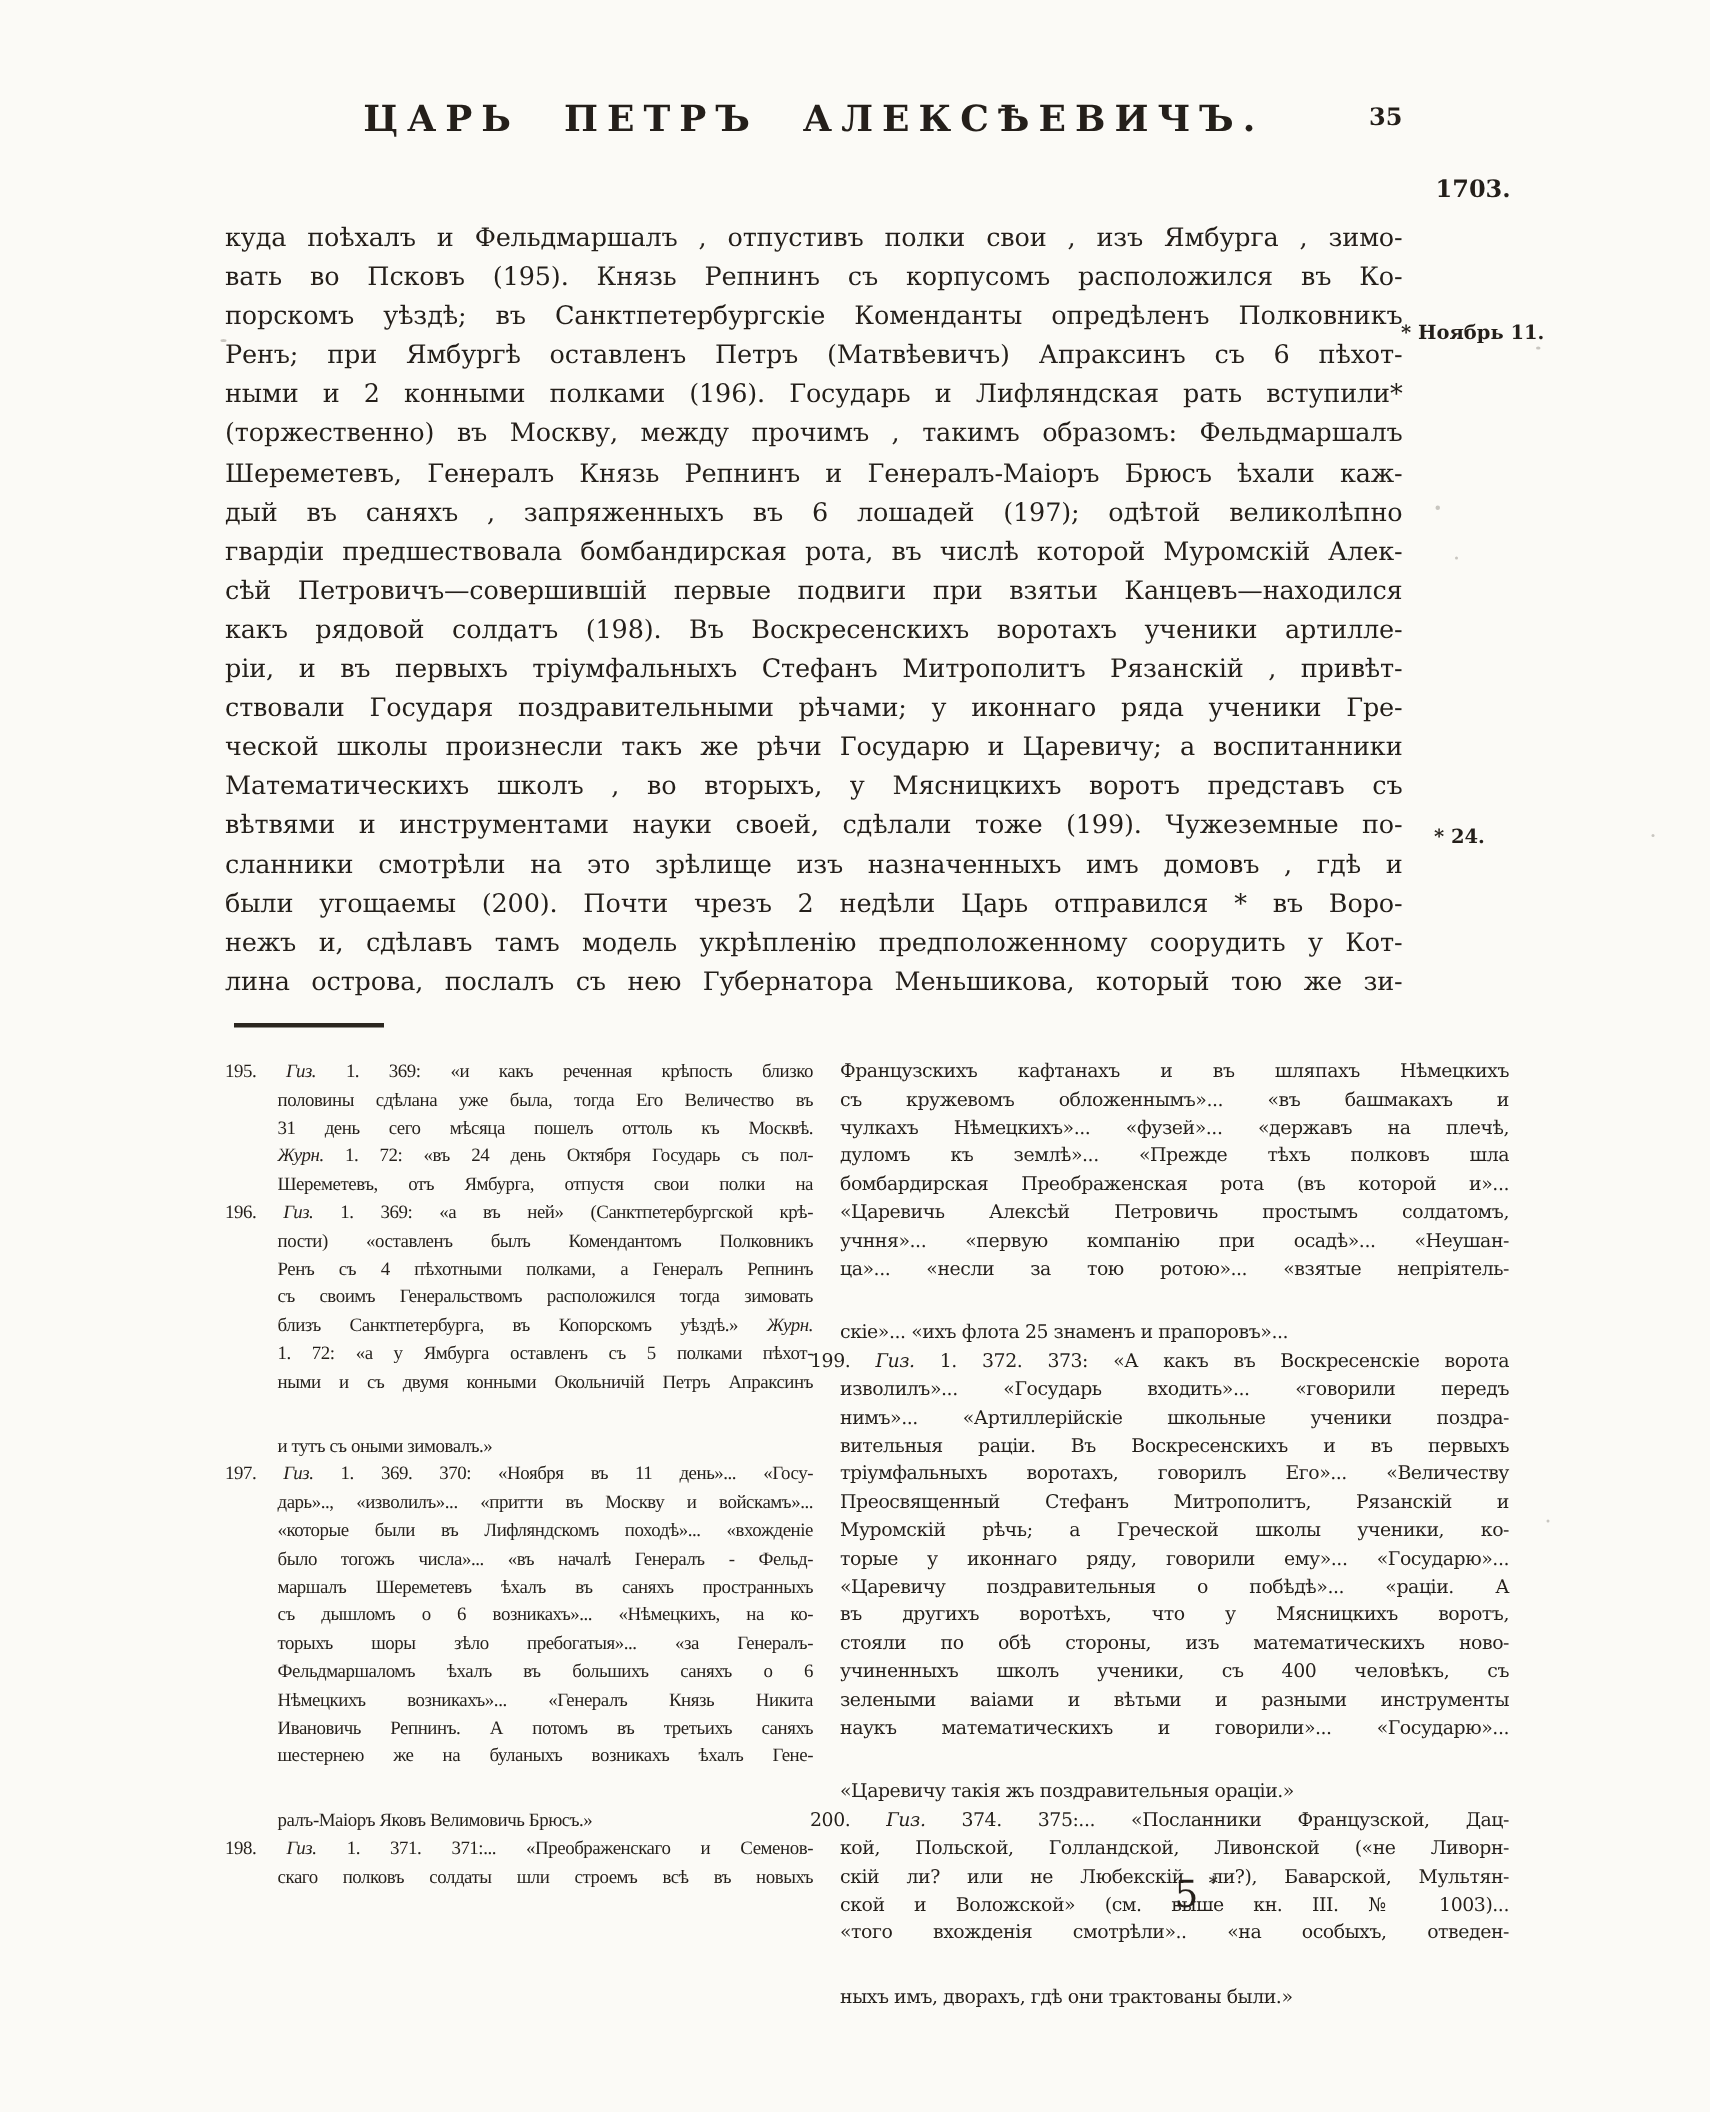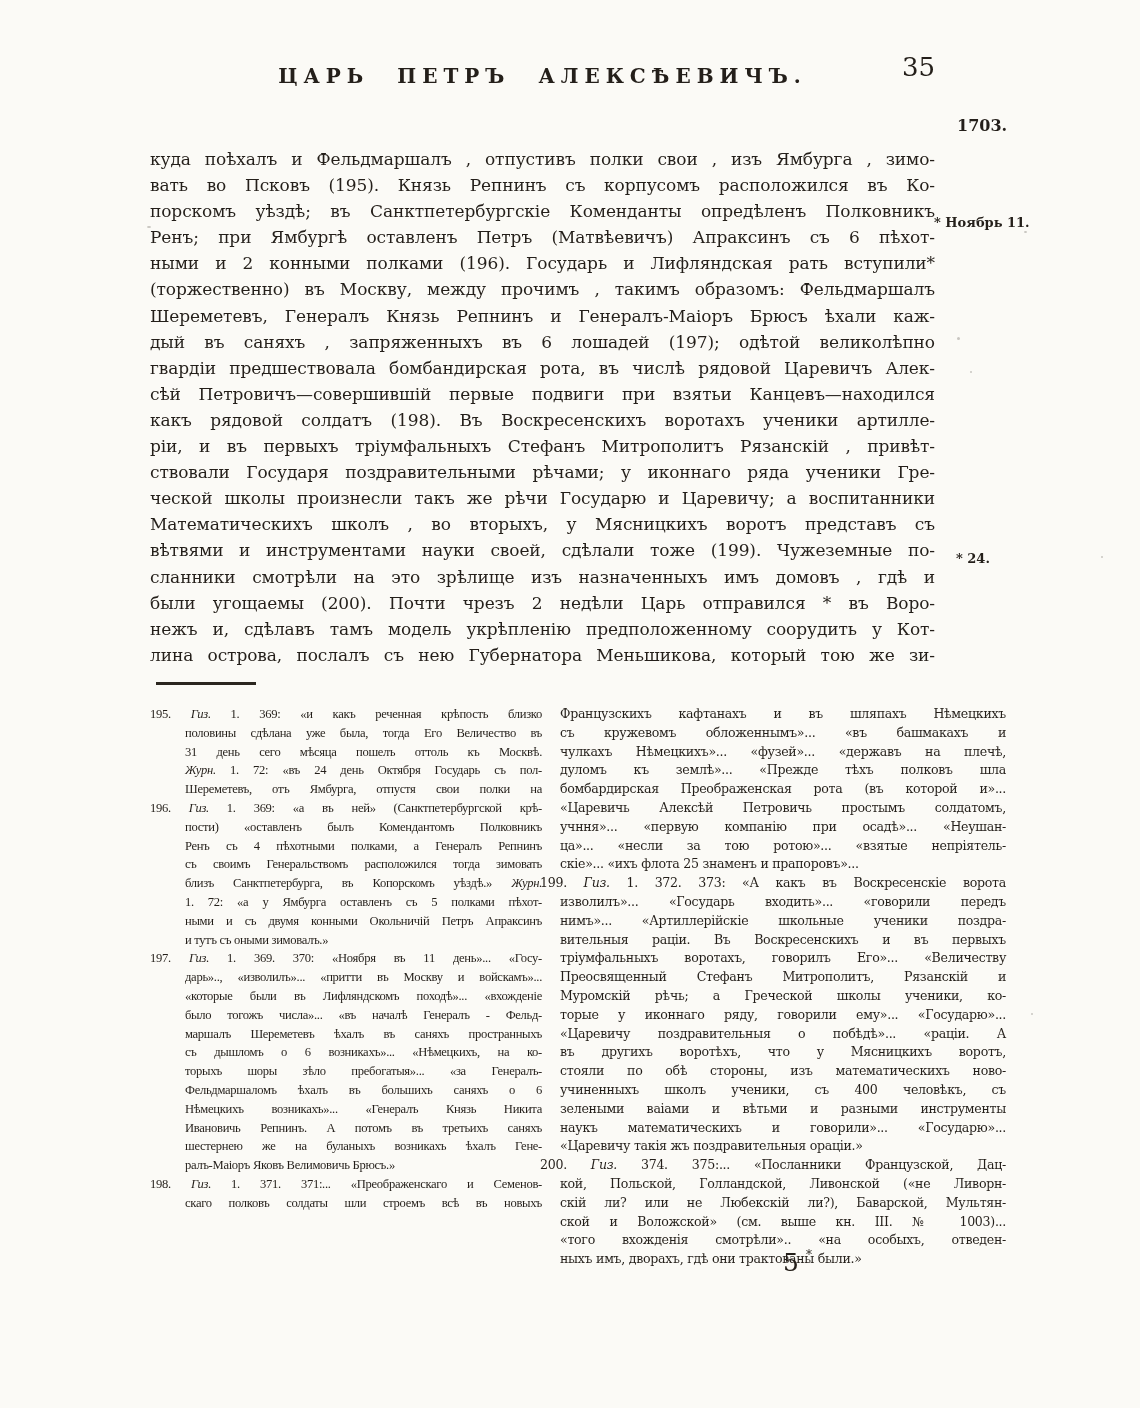--- a/index.html
+++ b/index.html
@@ -8,26 +8,26 @@
     width: 1140px; height: 1408px;
     background: #fbfaf6;
     font-family: "DejaVu Serif", serif;
     color: #241f1a;
     overflow: hidden;
   }
   
   .running-title {
     position: absolute; left: 150px; top: 64px; width: 785px;
     text-align: center;
-    font-size: 20px; font-weight: bold;
+    font-size: 24px; font-weight: bold;
     letter-spacing: 6px; word-spacing: 15px;
   }
   .page-number {
-    position: absolute; left: 150px; top: 52px; width: 785px;
-    text-align: right; font-size: 26px; font-weight: 400;
+    position: absolute; left: 150px; top: 68px; width: 785px;
+    text-align: right; font-size: 16px; font-weight: 700;
   }
   
   .body-text {
     position: absolute; left: 150px; top: 110px; width: 785px;
     font-size: 17px; line-height: 26.1px; letter-spacing: -0.1px; margin-top: 36px;
   }
   .bline {
     text-align: justify; text-align-last: justify;
     white-space: nowrap;
   }
@@ -48,21 +48,21 @@
   }
   .fn-left  { left: 150px; width: 392px; }
   .fn-right { left: 540px; width: 466px; }
   .fline {
     text-align: justify; text-align-last: justify;
     white-space: nowrap;
   }
   .fn-left  .fline { margin-left: 35px; font-family: Liberation Serif, serif; }
   .fn-right .fline { margin-left: 20px; }
   .fn-left  .fline.first, .fn-right .fline.first { margin-left: 0; }
-  .fline.short { text-align-last: left; }
+  .fline.short { text-align-last: left; margin-top: 24px; }
   .fn-num { font-weight: 500; }
   
   .signature { position: absolute; left: 783px; top: 1248px; }
   .sig-num  { font-size: 25px; }
   .sig-mark { font-size: 12px; vertical-align: 12px; margin-left: 7px; }
   
   .speck { position: absolute; background: #6a645c; border-radius: 50%; opacity: 0.35; }
 </style>
 </head>
 <body>
@@ -74,21 +74,21 @@
 
   <div class="body-text" id="body-text">
       <div class="bline">куда поѣхалъ и Фельдмаршалъ , отпустивъ полки свои , изъ Ямбурга , зимо-</div>
       <div class="bline">вать во Псковъ (195). Князь Репнинъ съ корпусомъ расположился въ Ко-</div>
       <div class="bline">порскомъ уѣздѣ; въ Санктпетербургскіе Коменданты опредѣленъ Полковникъ</div>
       <div class="bline">Ренъ; при Ямбургѣ оставленъ Петръ (Матвѣевичъ) Апраксинъ съ 6 пѣхот-</div>
       <div class="bline">ными и 2 конными полками (196). Государь и Лифляндская рать вступили*</div>
       <div class="bline">(торжественно) въ Москву, между прочимъ , такимъ образомъ: Фельдмаршалъ</div>
       <div class="bline">Шереметевъ, Генералъ Князь Репнинъ и Генералъ-Маіоръ Брюсъ ѣхали каж-</div>
       <div class="bline">дый въ саняхъ , запряженныхъ въ 6 лошадей (197); одѣтой великолѣпно</div>
-      <div class="bline">гвардіи предшествовала бомбандирская рота, въ числѣ рядовой Царевичъ Алек-</div>
+      <div class="bline">гвардіи предшествовала бомбандирская рота, въ числѣ которой Муромскій Алек-</div>
       <div class="bline">сѣй Петровичъ—совершившій первые подвиги при взятьи Канцевъ—находился</div>
       <div class="bline">какъ рядовой солдатъ (198). Въ Воскресенскихъ воротахъ ученики артилле-</div>
       <div class="bline">ріи, и въ первыхъ тріумфальныхъ Стефанъ Митрополитъ Рязанскій , привѣт-</div>
       <div class="bline">ствовали Государя поздравительными рѣчами; у иконнаго ряда ученики Гре-</div>
       <div class="bline">ческой школы произнесли такъ же рѣчи Государю и Царевичу; а воспитанники</div>
       <div class="bline">Математическихъ школъ , во вторыхъ, у Мясницкихъ воротъ представъ съ</div>
       <div class="bline">вѣтвями и инструментами науки своей, сдѣлали тоже (199). Чужеземные по-</div>
       <div class="bline">сланники смотрѣли на это зрѣлище изъ назначенныхъ имъ домовъ , гдѣ и</div>
       <div class="bline">были угощаемы (200). Почти чрезъ 2 недѣли Царь отправился * въ Воро-</div>
       <div class="bline">нежъ и, сдѣлавъ тамъ модель укрѣпленію предположенному соорудить у Кот-</div>

